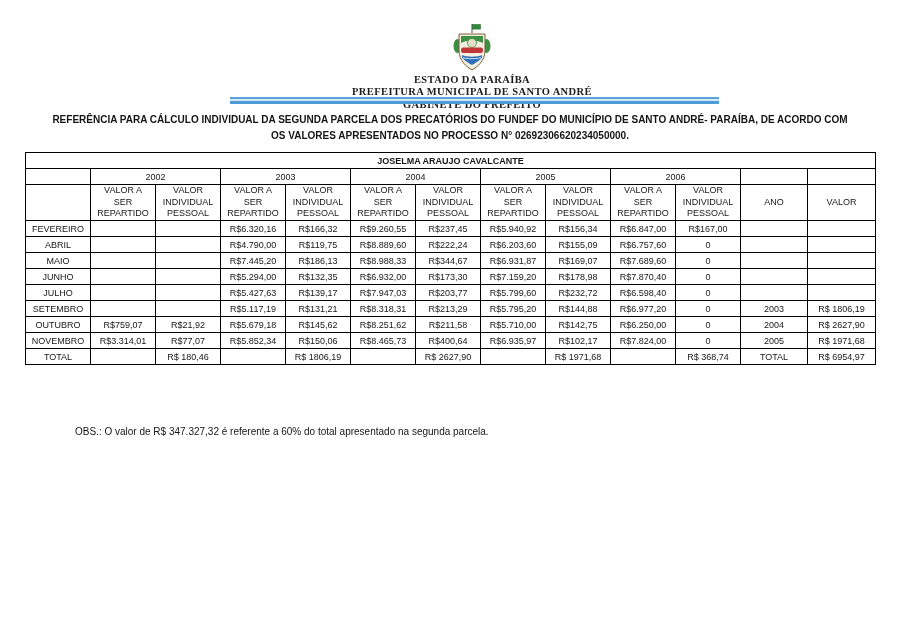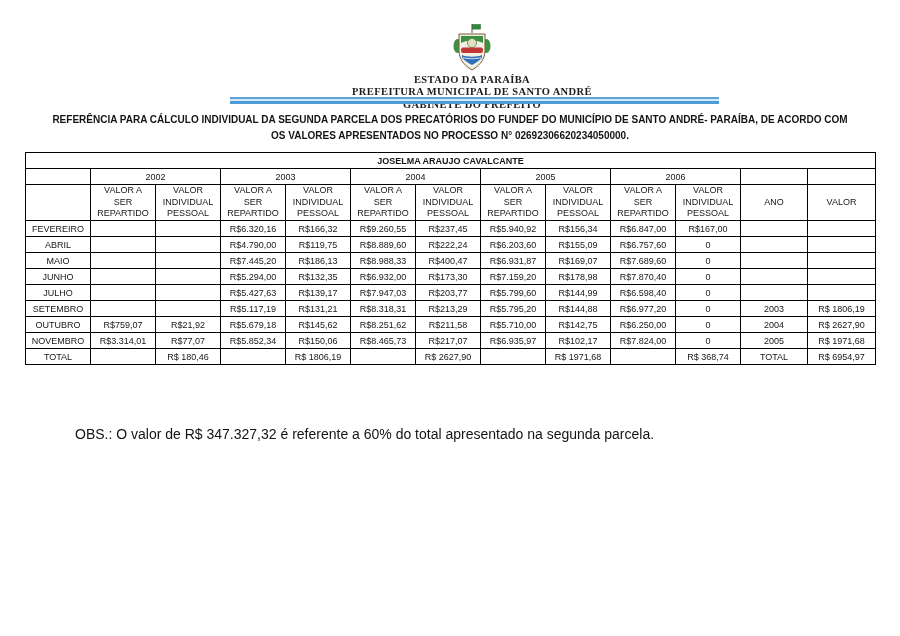--- a/index.html
+++ b/index.html
@@ -40,21 +40,21 @@
   }
   td.title-cell{
     background:#5b9bd5;font-weight:bold;font-size:12px;height:18px;
     border:1.5px solid #000;
     margin-top:40px;
   }
   td.year-cell{font-size:11px;height:16px;}
   td.hdr{font-size:9px;line-height:1.3;white-space:pre-line;height:44px;}
   td.month{text-align:left;font-size:11px;padding-left:3px;}
   .obs{
-    position:absolute;top:426px;left:75px;font-size:14px;color:#141414;
+    position:absolute;top:426px;left:75px;font-size:10px;color:#141414;
   }
 </style>
 </head>
 <body>
 
 <div class="org-header">
   <svg class="crest" width="46" height="48" viewBox="0 0 46 48">
     <rect x="22.4" y="0" width="1.2" height="9" fill="#6b6b6b"></rect>
     <rect x="23.5" y="0.5" width="8" height="4.6" fill="#2e8b3a" stroke="#1e5c27" stroke-width="0.5"></rect>
     <ellipse cx="8.5" cy="22" rx="4" ry="7" fill="#3d8f43"></ellipse>
@@ -172,21 +172,21 @@
         <td></td>
         <td></td>
       </tr>
       <tr>
         <td class="month">MAIO</td>
         <td></td>
         <td></td>
         <td>R$7.445,20</td>
         <td>R$186,13</td>
         <td>R$8.988,33</td>
-        <td>R$400,47</td>
+        <td>R$344,67</td>
         <td>R$6.931,87</td>
         <td>R$169,07</td>
         <td>R$7.689,60</td>
         <td>0</td>
         <td></td>
         <td></td>
       </tr>
       <tr>
         <td class="month">JUNHO</td>
         <td></td>
@@ -204,21 +204,21 @@
       </tr>
       <tr>
         <td class="month">JULHO</td>
         <td></td>
         <td></td>
         <td>R$5.427,63</td>
         <td>R$139,17</td>
         <td>R$7.947,03</td>
         <td>R$203,77</td>
         <td>R$5.799,60</td>
-        <td>R$144,99</td>
+        <td>R$232,72</td>
         <td>R$6.598,40</td>
         <td>0</td>
         <td></td>
         <td></td>
       </tr>
       <tr>
         <td class="month">SETEMBRO</td>
         <td></td>
         <td></td>
         <td>R$5.117,19</td>
@@ -247,21 +247,21 @@
         <td>2004</td>
         <td>R$ 2627,90</td>
       </tr>
       <tr>
         <td class="month">NOVEMBRO</td>
         <td>R$3.314,01</td>
         <td>R$77,07</td>
         <td>R$5.852,34</td>
         <td>R$150,06</td>
         <td>R$8.465,73</td>
-        <td>R$217,07</td>
+        <td>R$400,64</td>
         <td>R$6.935,97</td>
         <td>R$102,17</td>
         <td>R$7.824,00</td>
         <td>0</td>
         <td>2005</td>
         <td>R$ 1971,68</td>
       </tr>
       <tr>
         <td class="month">TOTAL</td>
         <td></td>

